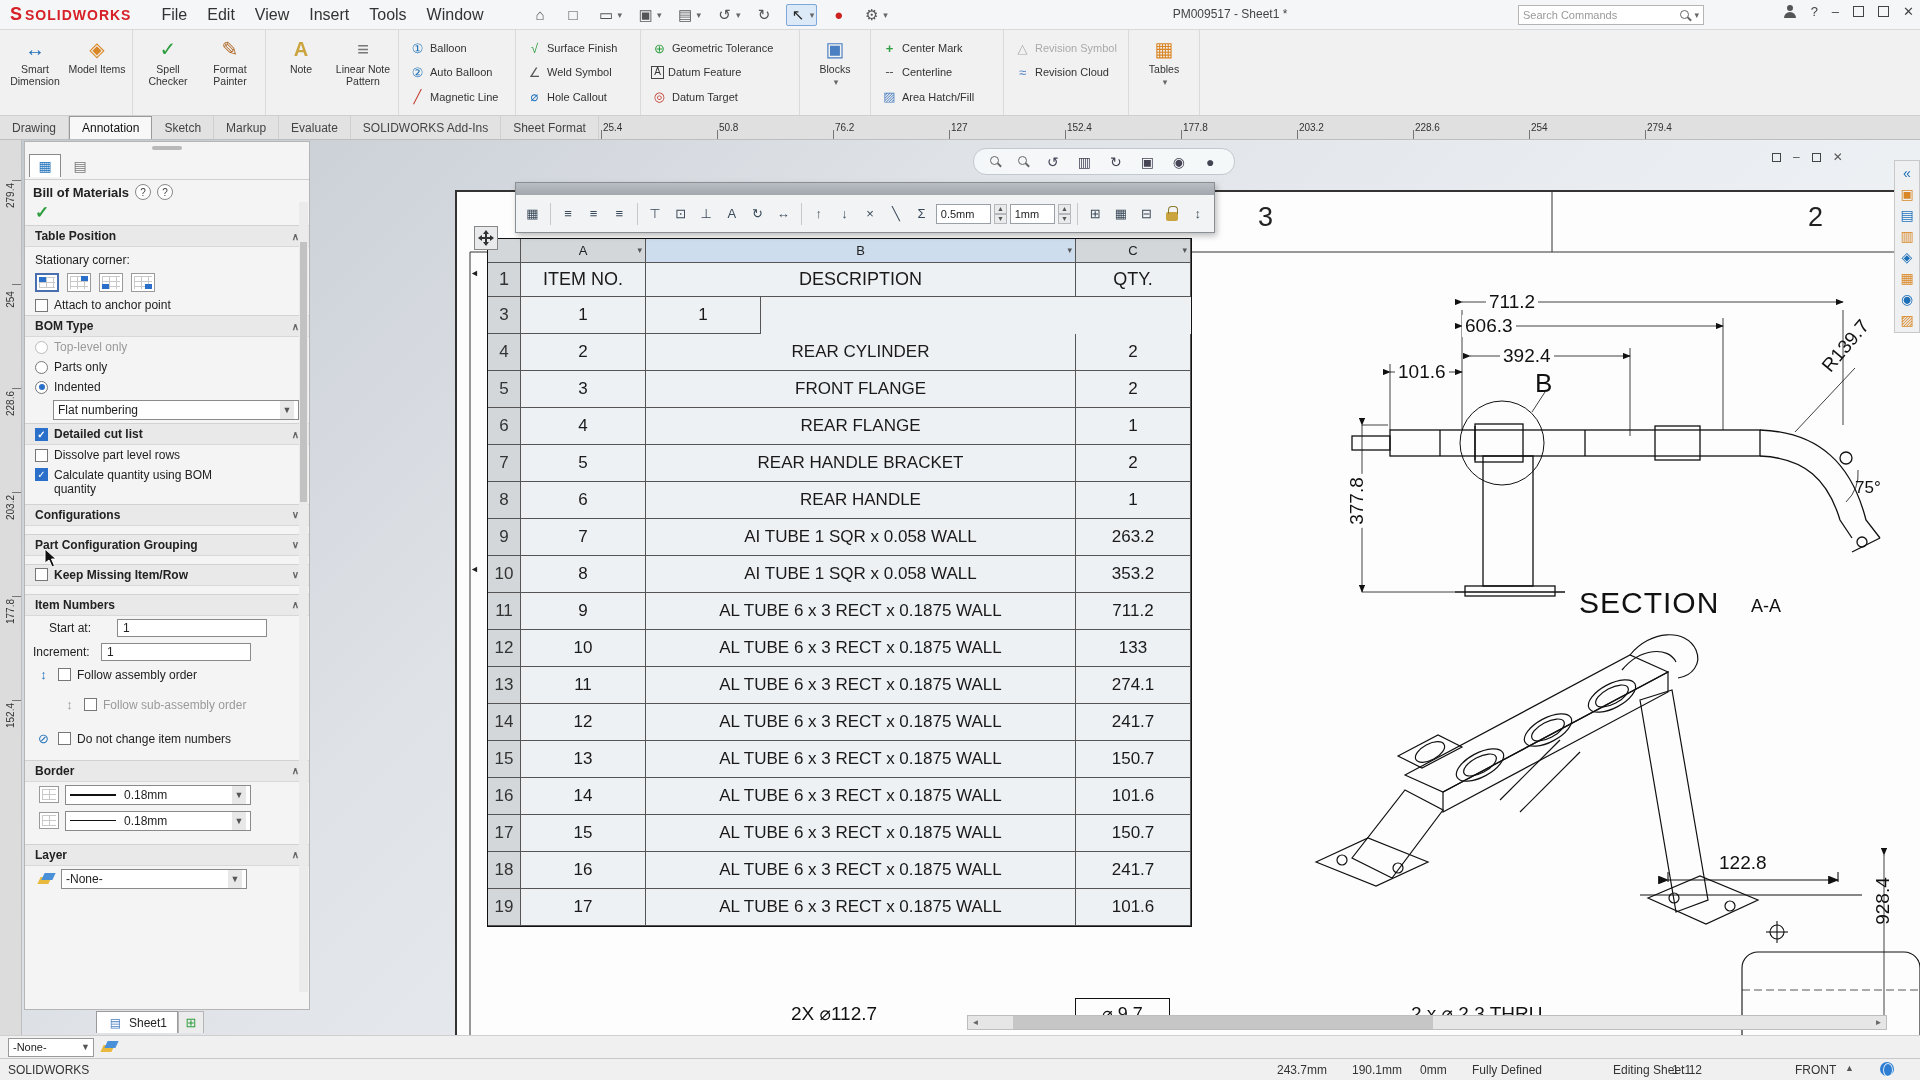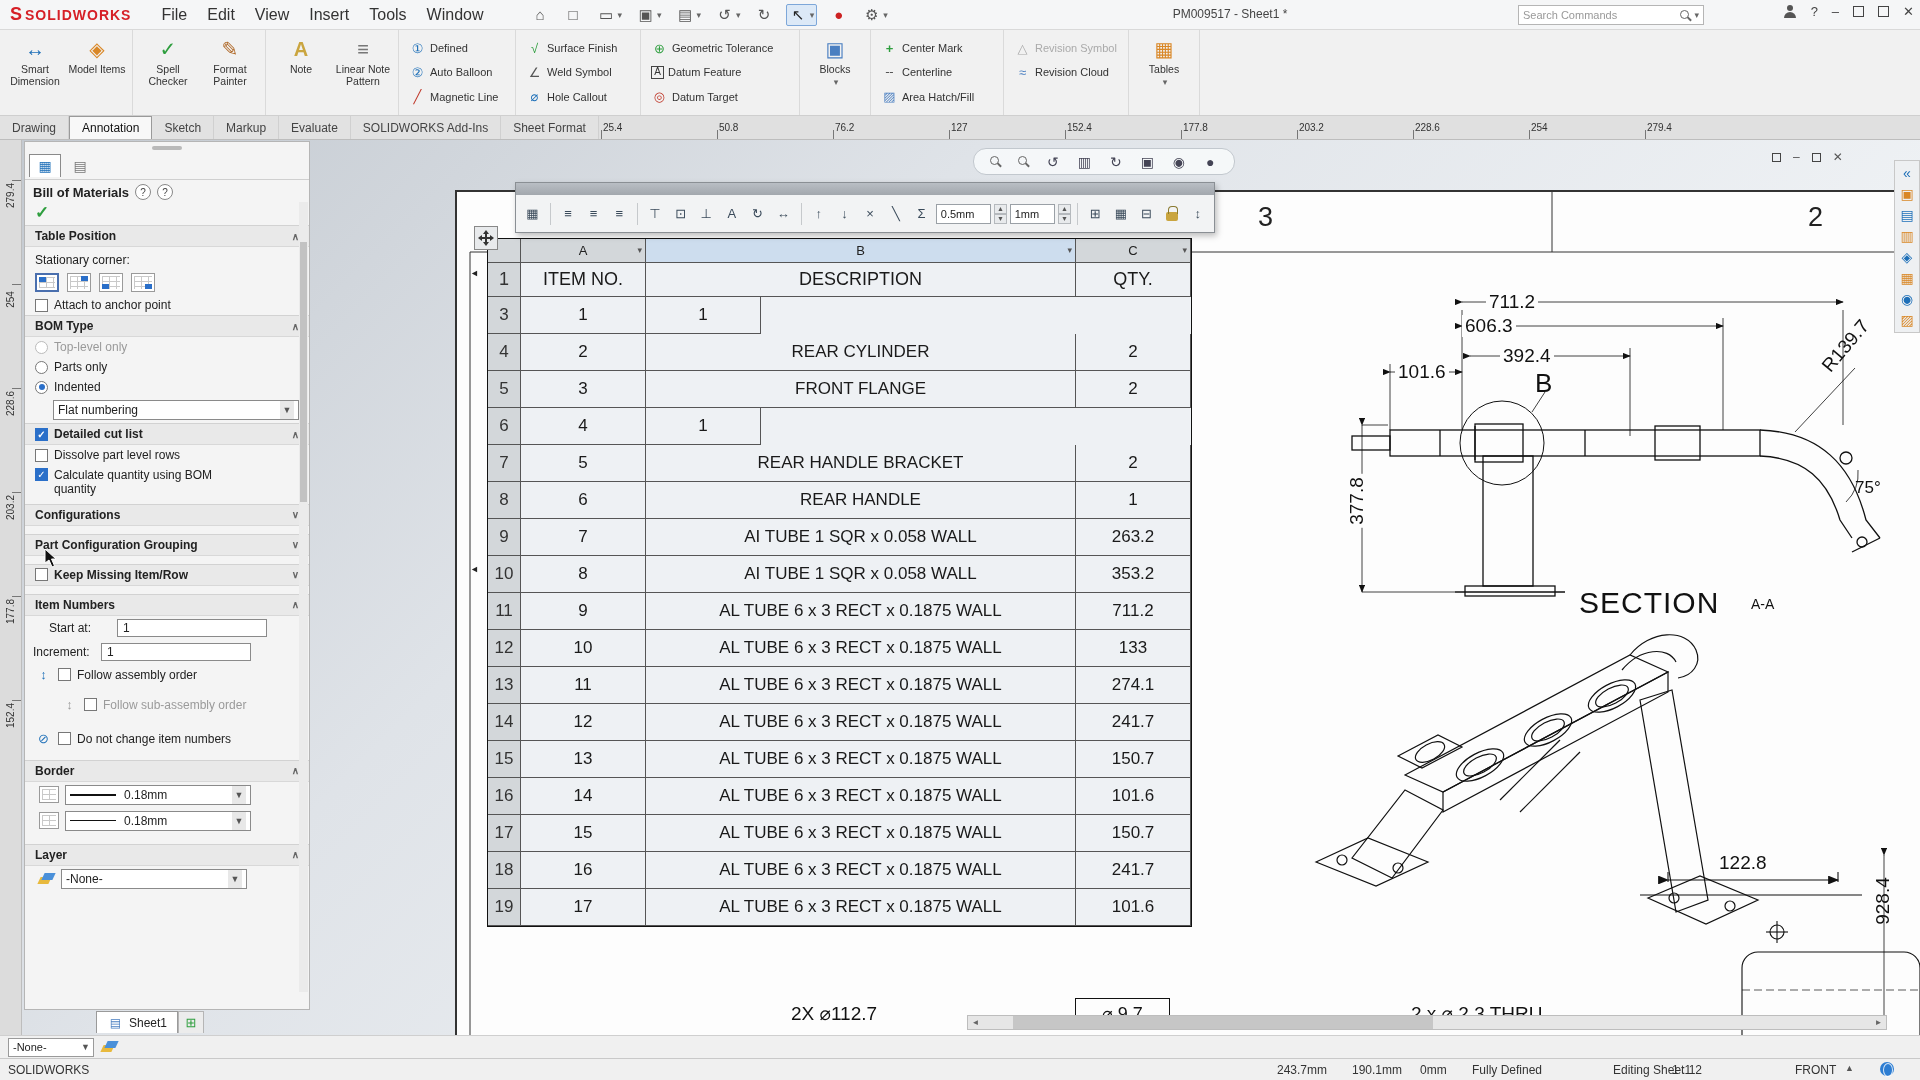--- a/index.html
+++ b/index.html
@@ -323,21 +323,21 @@
       </div>
       <div class="bigbtn" data-name="linear-note-pattern-button">
         <span class="gi" data-name="linear-note-icon">≡</span>
         <span class="lbl" data-name="linear-note-label">Linear Note Pattern</span>
       </div>
     </div>
     <div class="rgroup">
       <div class="rcol" style="width:104px;">
         <div class="ritem" data-name="balloon-button">
             <span class="gi" data-name="balloon-icon">①</span>
-            <span data-name="balloon-label">Defined</span>
+            <span data-name="balloon-label">Balloon</span>
           </div>
         <div class="ritem" data-name="auto-balloon-button">
             <span class="gi" data-name="auto-balloon-icon">②</span>
             <span data-name="auto-balloon-label">Auto Balloon</span>
           </div>
         <div class="ritem" data-name="magnetic-line-button">
             <span class="gi" data-name="magnetic-line-icon">╱</span>
             <span data-name="magnetic-line-label">Magnetic Line</span>
           </div>
       </div>
@@ -560,21 +560,21 @@
     <div class="zone" data-name="zone-label-2" style="left:1808px; top:62px;">2</div>
     <div class="dimlabel" data-name="dim-711" style="left:1486px; top:151px;">711.2</div>
     <div class="dimlabel" data-name="dim-606" style="left:1462px; top:175px;">606.3</div>
     <div class="dimlabel" data-name="dim-392" style="left:1500px; top:205px;">392.4</div>
     <div class="dimlabel" data-name="dim-101" style="left:1395px; top:221px;">101.6</div>
     <div class="dimlabel" data-name="detail-label-b" style="left:1532px; top:228px; font-size:26px; background:transparent;">B</div>
     <div class="dimlabel rot90" data-name="dim-377" style="left:1330px; top:350px;">377.8</div>
     <div class="dimlabel" data-name="dim-r139" style="left:1812px; top:195px; transform:rotate(-50deg); background:transparent;">R139.7</div>
     <div class="dimlabel" data-name="dim-75deg" style="left:1852px; top:338px; font-size:17px; background:transparent;">75°</div>
     <div class="dimlabel" data-name="section-title" style="left:1576px; top:446px; font-size:30px; letter-spacing:1px; background:transparent;">SECTION</div>
-    <div class="dimlabel" data-name="section-title-suffix" style="left:1748px; top:456px; font-size:14px; background:transparent;">A-A</div>
+    <div class="dimlabel" data-name="section-title-suffix" style="left:1748px; top:456px; font-size:18px; background:transparent;">A-A</div>
     <div class="dimlabel" data-name="dim-122" style="left:1716px; top:712px;">122.8</div>
     <div class="dimlabel rot90" data-name="dim-928" style="left:1856px; top:750px; background:transparent;">928.4</div>
     <div class="dimlabel" data-name="note-2x-dia" style="left:788px; top:862px;">2X ⌀112.7</div>
     <div class="dimlabel" data-name="boxed-note" style="left:1075px; top:858px; border:1.5px solid #111; padding:4px 26px; font-size:18px;">⌀ 9.7</div>
     <div class="dimlabel" data-name="note-thru" style="left:1408px; top:862px;">2 x ⌀ 2.3 THRU</div>
 
     <div id="headsup" data-name="heads-up-view-toolbar">
       <span class="mag" data-name="zoom-to-fit-icon"></span>
       <span class="mag" data-name="zoom-to-area-icon"></span>
       <span class="gi" data-name="previous-view-icon">↺</span>
@@ -680,20 +680,21 @@
           <div class="bomrow datarow" data-name="bom-table-row">
             <div class="cell cn" data-name="bom-row-number">5</div>
             <div class="cell ca" data-name="bom-item-cell">3</div>
             <div class="cell cb" data-name="bom-description-cell">FRONT FLANGE</div>
             <div class="cell cc" data-name="bom-qty-cell">2</div>
           </div>
 
           <div class="bomrow datarow" data-name="bom-table-row">
             <div class="cell cn" data-name="bom-row-number">6</div>
             <div class="cell ca" data-name="bom-item-cell">4</div>
+            <div class="cell cb" data-name="bom-description-cell">REAR FLANGE</div>
             <div class="cell cc" data-name="bom-qty-cell">1</div>
           </div>
 
           <div class="bomrow datarow" data-name="bom-table-row">
             <div class="cell cn" data-name="bom-row-number">7</div>
             <div class="cell ca" data-name="bom-item-cell">5</div>
             <div class="cell cb" data-name="bom-description-cell">REAR HANDLE BRACKET</div>
             <div class="cell cc" data-name="bom-qty-cell">2</div>
           </div>
 

